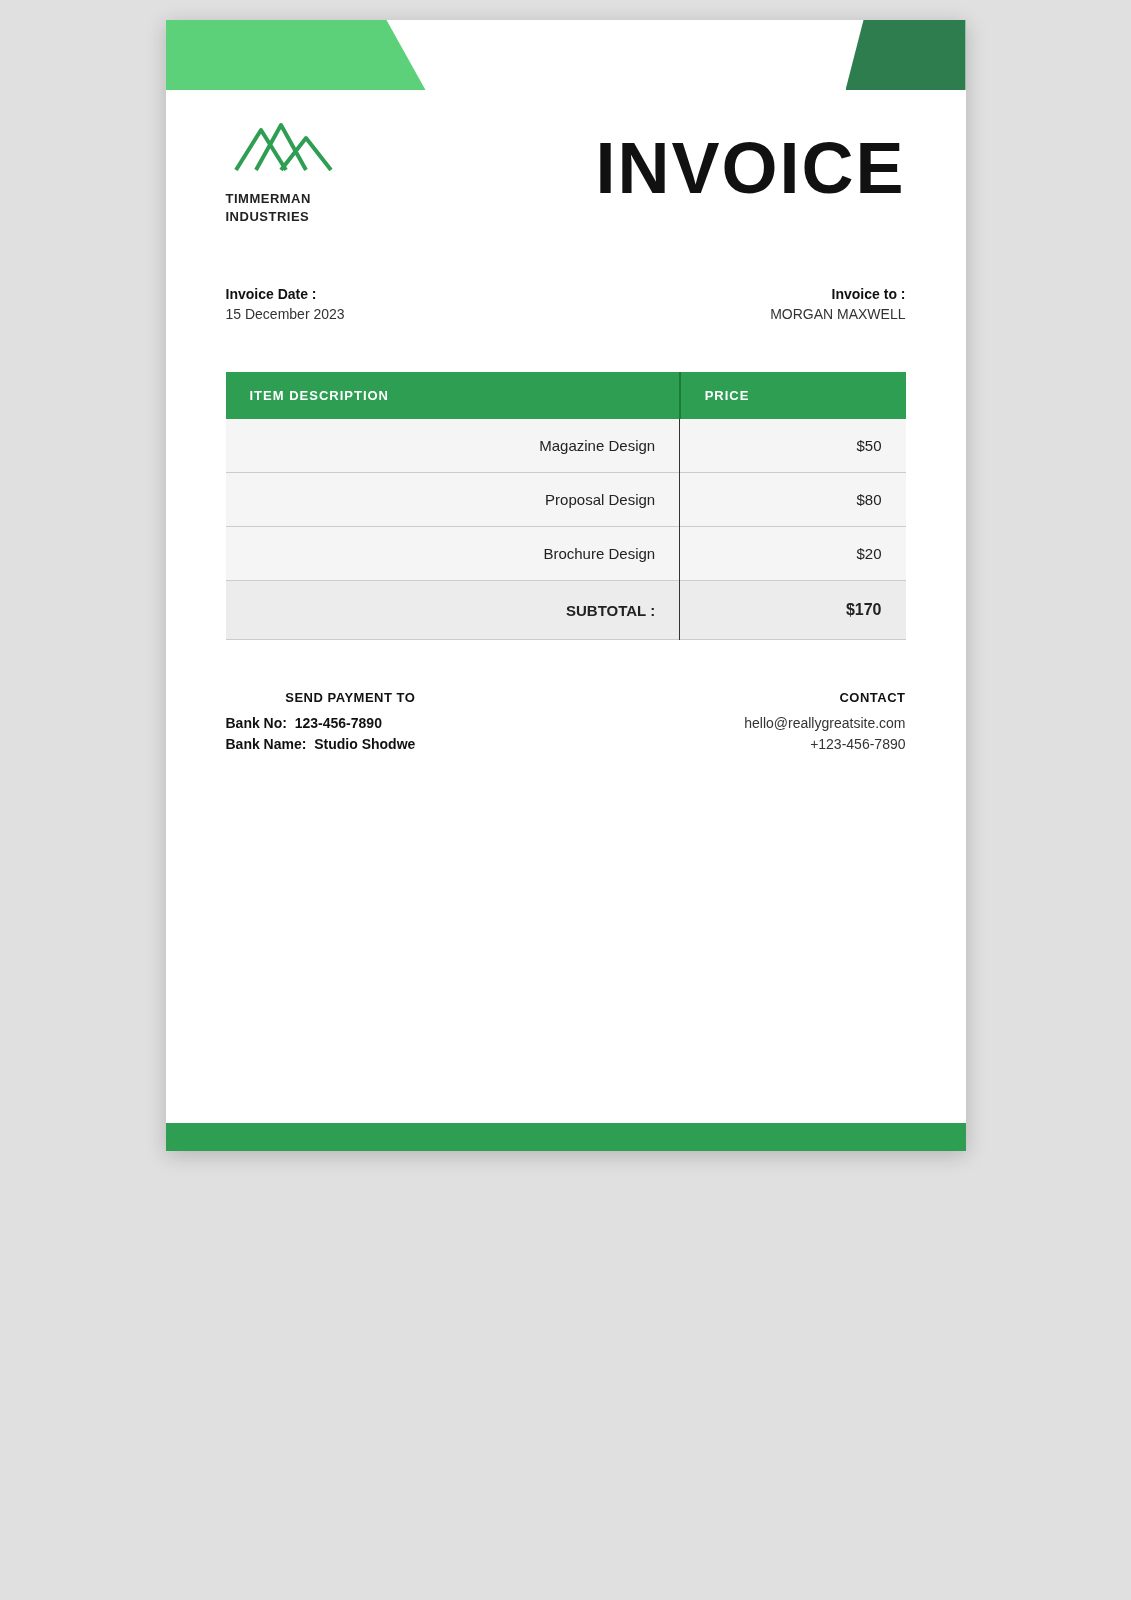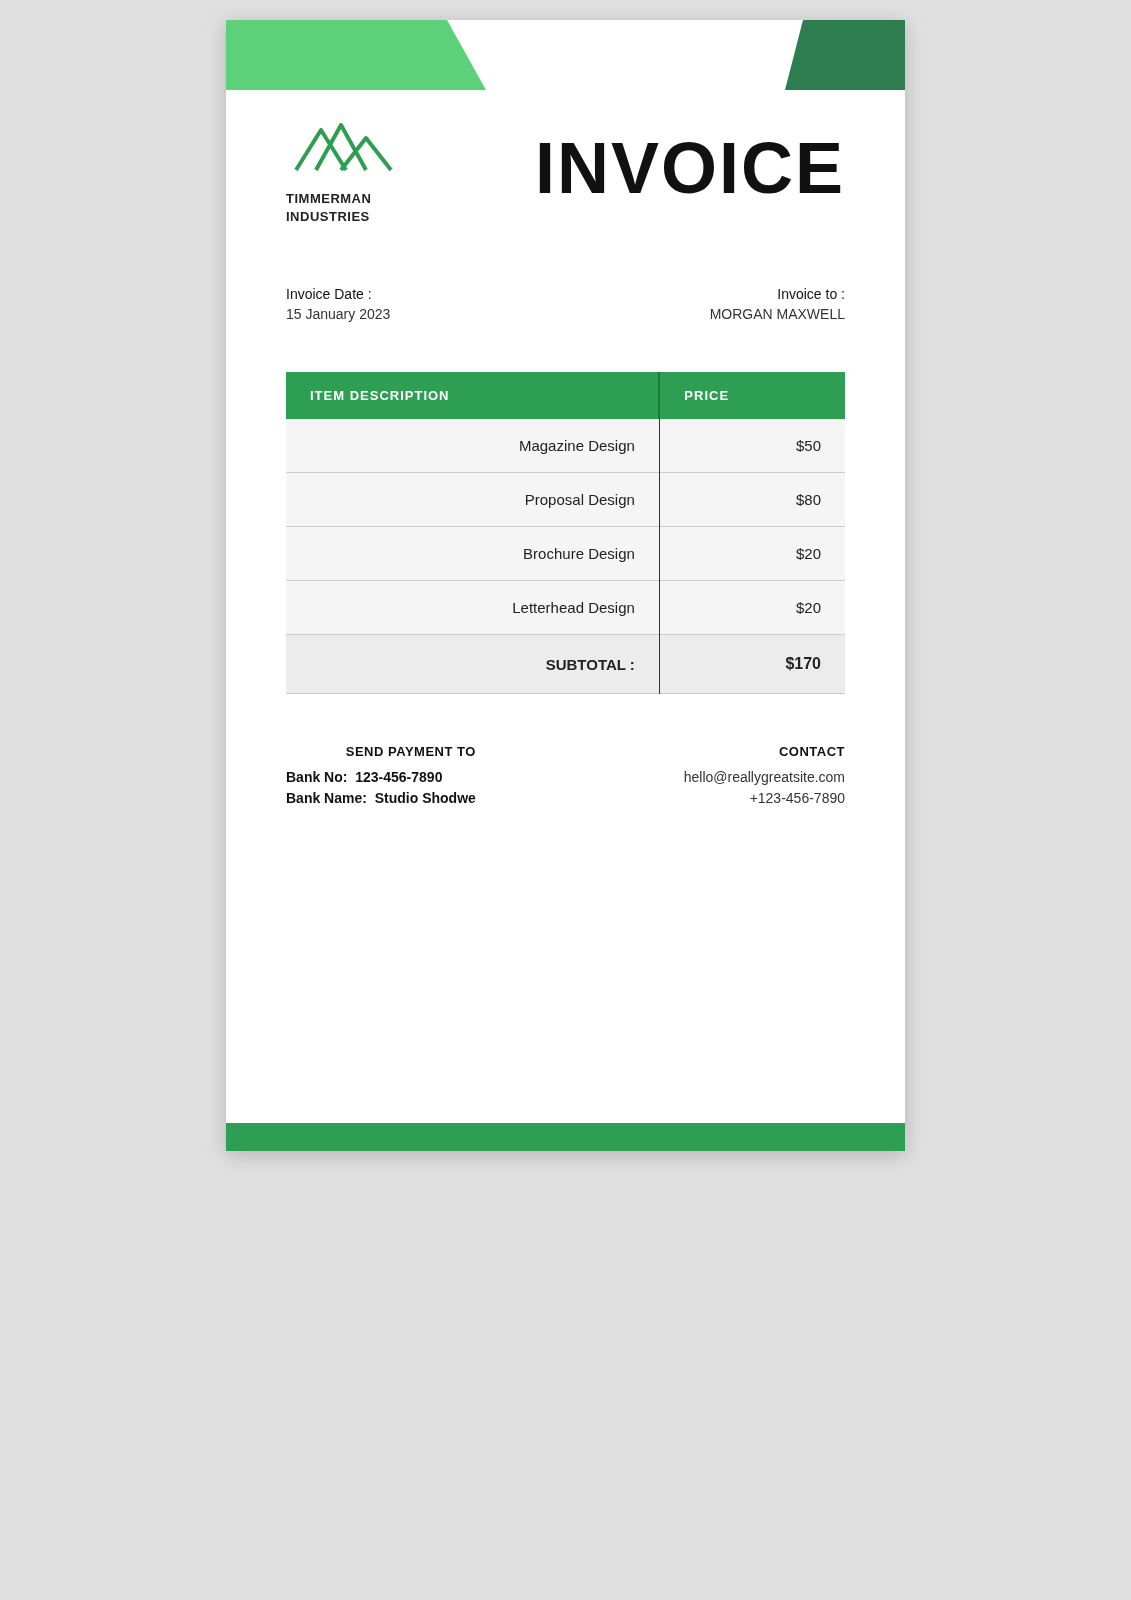--- a/index.html
+++ b/index.html
@@ -12,21 +12,21 @@
       background: #e0e0e0;
       display: flex;
       justify-content: center;
       align-items: flex-start;
       min-height: 100vh;
       padding: 20px;
       font-family: 'Arial', sans-serif;
     }
 
     .page {
-      width: 679px;
+      width: 800px;
       min-height: 1131px;
       background: #ffffff;
       position: relative;
       overflow: hidden;
       box-shadow: 0 4px 20px rgba(0,0,0,0.2);
     }
 
     
     .top-decoration {
       position: absolute;
@@ -122,21 +122,21 @@
       display: flex;
       flex-direction: column;
     }
 
     .meta-block.right {
       text-align: right;
     }
 
     .meta-label {
       font-size: 14px;
-      font-weight: 400;
+      font-weight: 700;
       color: #111;
       margin-bottom: 4px;
     }
 
     .meta-value {
       font-size: 14px;
       color: #333;
     }
 
     
@@ -267,21 +267,21 @@
           <span>TIMMERMAN</span><br>
           <span>INDUSTRIES</span>
         </div>
       </div>
       <div class="invoice-title">INVOICE</div>
     </div>
 
     <div class="invoice-meta">
       <div class="meta-block">
         <div class="meta-label">Invoice Date :</div>
-        <div class="meta-value">15 January 2023</div>
+        <div class="meta-value">15 December 2023</div>
       </div>
       <div class="meta-block right">
         <div class="meta-label">Invoice to :</div>
         <div class="meta-value">MORGAN MAXWELL</div>
       </div>
     </div>
 
     <table class="invoice-table">
       <thead class="table-header">
         <tr>
@@ -299,24 +299,20 @@
         <tr>
           <td>Proposal Design</td>
           <td class="price-col">$80</td>
         </tr>
 
         <tr>
           <td>Brochure Design</td>
           <td class="price-col">$20</td>
         </tr>
 
-        <tr>
-          <td>Letterhead Design</td>
-          <td class="price-col">$20</td>
-        </tr>
 
         <tr class="subtotal-row">
           <td>SUBTOTAL :</td>
           <td class="price-col">$170</td>
         </tr>
       </tbody>
     </table>
 
     <div class="payment-footer">
       <div class="payment-left">

